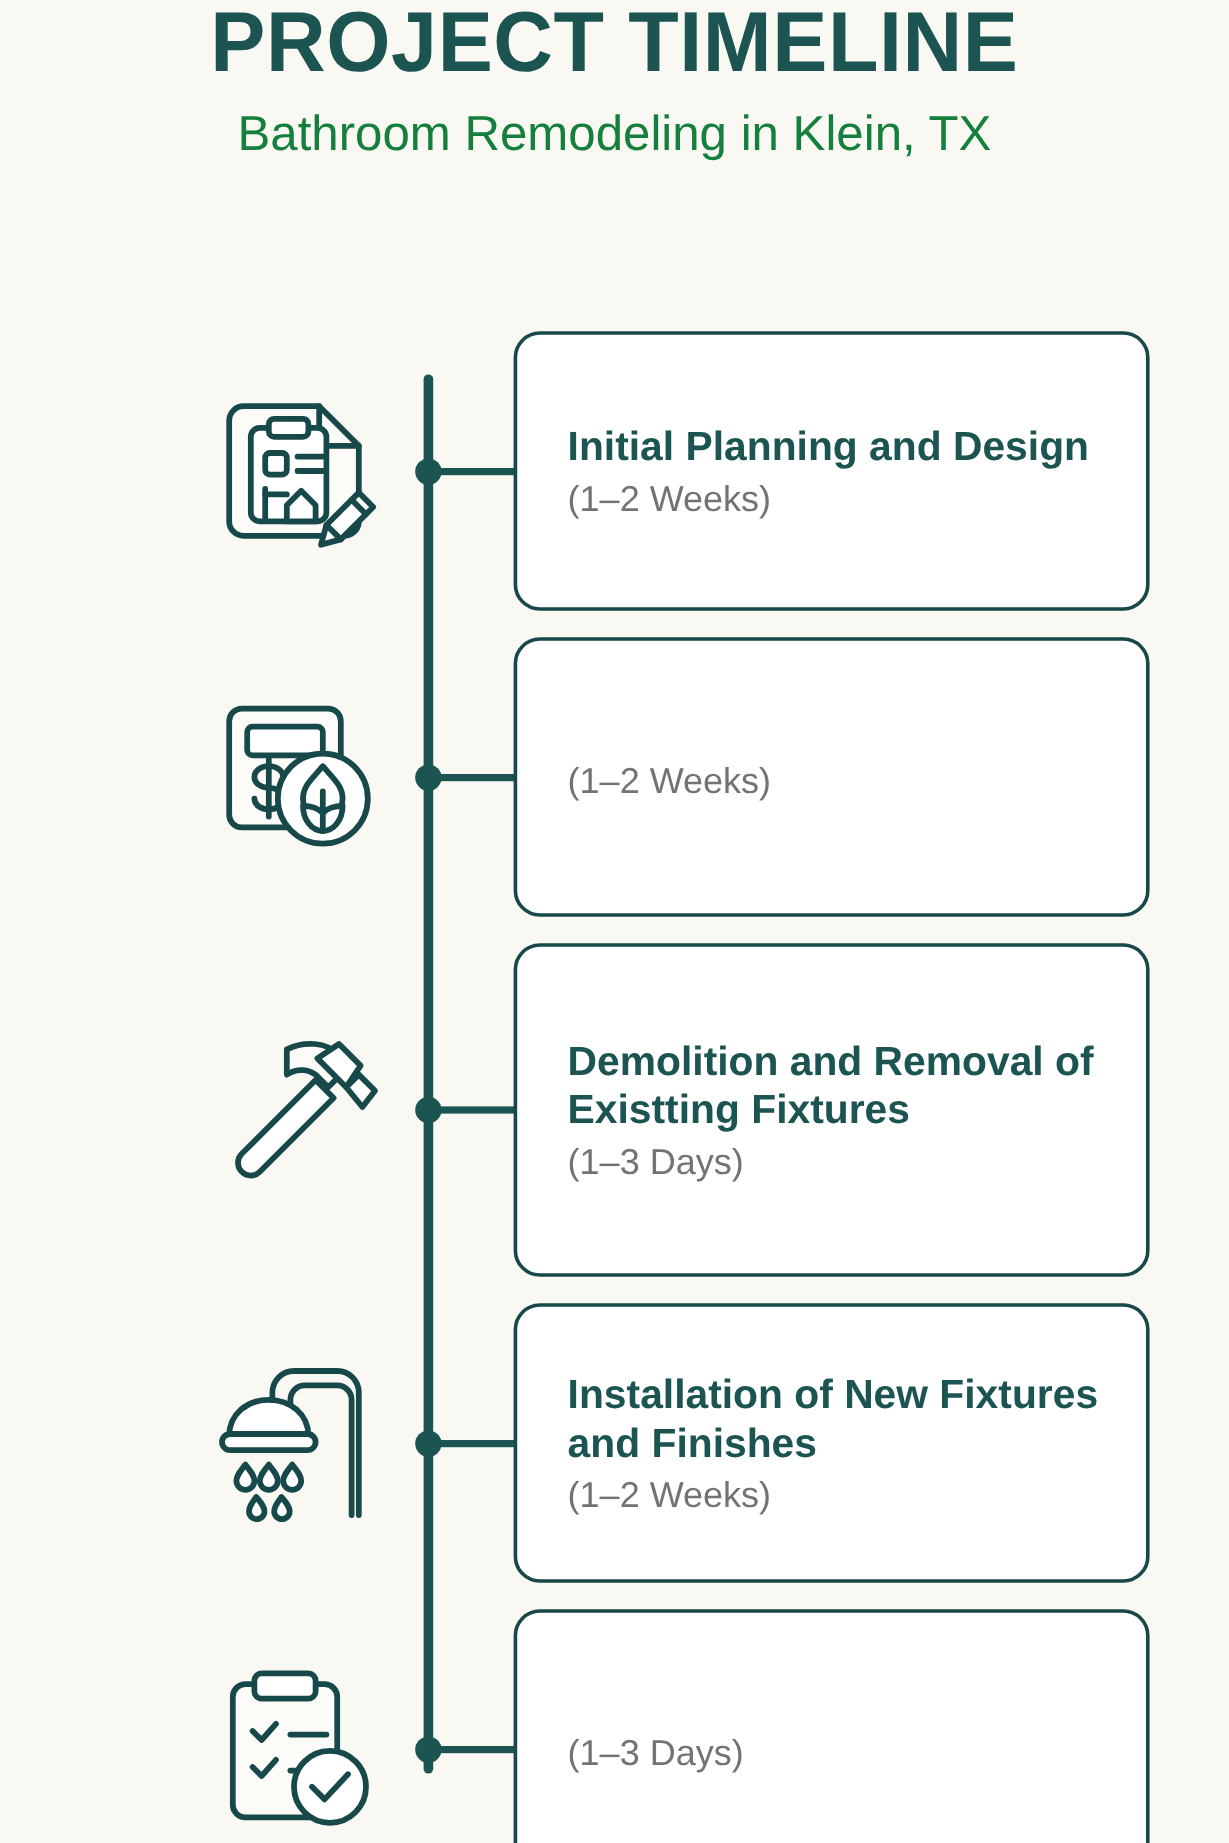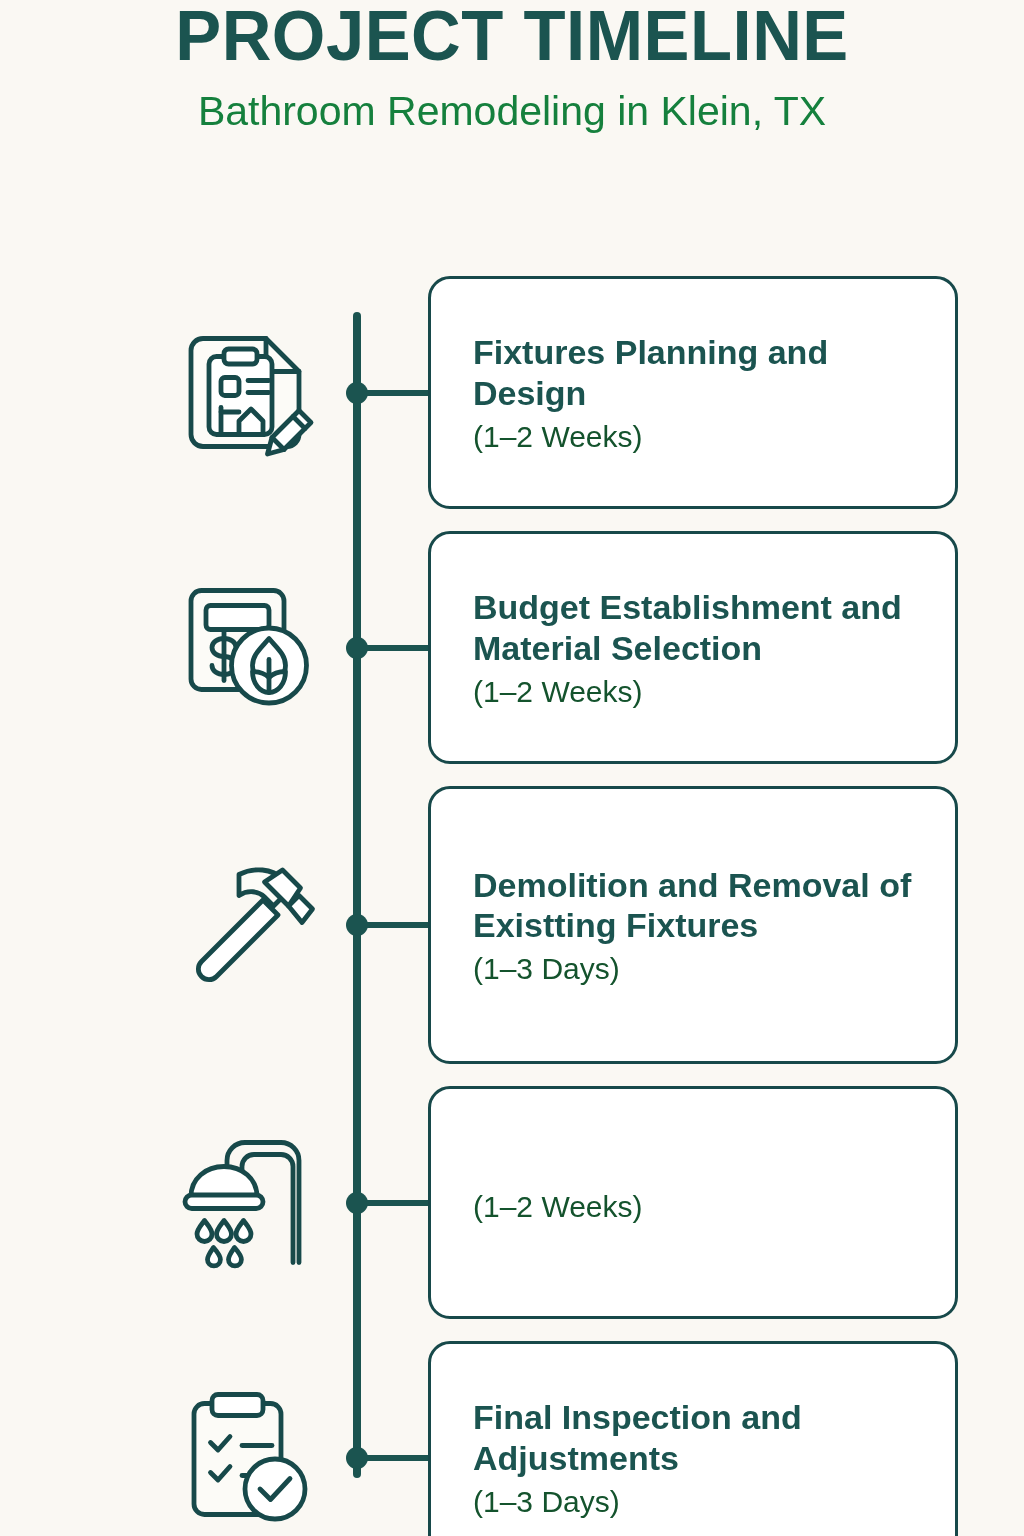--- a/index.html
+++ b/index.html
@@ -111,21 +111,21 @@
   .card-title {
     font-size: 34px;
     font-weight: bold;
     color: #1b5450;
     line-height: 1.18;
     margin: 0;
   }
   .card-duration {
     font-size: 30px;
     font-weight: 400;
-    color: #14532d;
+    color: #737373;
     line-height: 1.2;
     margin: 6px 0 0 0;
   }
 </style>
 </head>
 <body>
 
 <div class="header">
   <h1 class="main-title">PROJECT TIMELINE</h1>
   <p class="subtitle">Bathroom Remodeling in Klein, TX</p>
@@ -148,42 +148,41 @@
         <path d="M32 63h12"></path>
         <path d="M44 69l8-8 8 8v9H44z" fill="#ffffff"></path>
         <path d="M66 80l18-18 8 8-18 18-11 3z" fill="#ffffff"></path>
         <path d="M66 80l8 8"></path>
         <path d="M80 66l8 8"></path>
       </svg>
     </div>
     <div class="node-dot"></div>
     <div class="connector"></div>
     <div class="card">
-      <div class="card-title">Fixtures Planning and Design</div>
+      <div class="card-title">Initial Planning and Design</div>
       <div class="card-duration">(1–2 Weeks)</div>
     </div>
   </div>
 
   <div class="row">
     <div class="icon-cell">
       <svg width="150" height="150" viewBox="0 0 100 100" fill="none" stroke="#17494a" stroke-width="3.2" stroke-linecap="round" stroke-linejoin="round">
         <rect x="12" y="12" width="62" height="66" rx="7" fill="#fcfbf7"></rect>
         <rect x="22" y="22" width="42" height="16" rx="3" fill="#ffffff"></rect>
         <path d="M42 50c0-3.5-3.6-6-8-6s-8 2.5-8 6 3.6 6 8 6 8 2.5 8 6-3.6 6-8 6-8-2.5-8-6"></path>
         <path d="M34 40v32"></path>
         <circle cx="64" cy="62" r="25" fill="#ffffff"></circle>
         <path d="M64 44c-6 7-11 11-11 18a11 11 0 0 0 22 0c0-7-5-11-11-18z" fill="#ffffff"></path>
         <path d="M53 66c0 8 5 14 11 14s11-6 11-14c-4 0-8 1-11 4-3-3-7-4-11-4z" fill="#ffffff"></path>
         <path d="M64 58v22"></path>
       </svg>
     </div>
     <div class="node-dot"></div>
     <div class="connector"></div>
     <div class="card">
-      <div class="card-title">Budget Establishment and Material Selection</div>
       <div class="card-duration">(1–2 Weeks)</div>
     </div>
   </div>
 
   <div class="row tall">
     <div class="icon-cell">
       <svg width="150" height="150" viewBox="0 0 100 100" fill="none" stroke="#17494a" stroke-width="3.2" stroke-linecap="round" stroke-linejoin="round">
         <path d="M44 16c10-5 22-4 29 3l6 6-12 12-6-6c-4-4-11-5-17-1z" fill="#fcfbf7"></path>
         <path d="M61 21l12-8 12 12-8 12z" fill="#ffffff"></path>
         <path d="M77 37l7-7 9 9-7 9z" fill="#ffffff"></path>
@@ -208,38 +207,38 @@
         <path d="M21 62c-3 4-5 6-5 9a5 5 0 0 0 10 0c0-3-2-5-5-9z" fill="#ffffff"></path>
         <path d="M34 62c-3 4-5 6-5 9a5 5 0 0 0 10 0c0-3-2-5-5-9z" fill="#ffffff"></path>
         <path d="M47 62c-3 4-5 6-5 9a5 5 0 0 0 10 0c0-3-2-5-5-9z" fill="#ffffff"></path>
         <path d="M27 80c-2.5 3.5-4 5.5-4 8a4.3 4.3 0 0 0 8.6 0c0-2.5-1.5-4.5-4.6-8z" fill="#ffffff"></path>
         <path d="M41 80c-2.5 3.5-4 5.5-4 8a4.3 4.3 0 0 0 8.6 0c0-2.5-1.5-4.5-4.6-8z" fill="#ffffff"></path>
       </svg>
     </div>
     <div class="node-dot"></div>
     <div class="connector"></div>
     <div class="card">
+      <div class="card-title">Installation of New Fixtures and Finishes</div>
       <div class="card-duration">(1–2 Weeks)</div>
     </div>
   </div>
 
   <div class="row">
     <div class="icon-cell">
       <svg width="150" height="150" viewBox="0 0 100 100" fill="none" stroke="#17494a" stroke-width="3.2" stroke-linecap="round" stroke-linejoin="round">
         <rect x="14" y="14" width="58" height="74" rx="7" fill="#fcfbf7"></rect>
         <path d="M30 8h26a4 4 0 0 1 4 4v6a4 4 0 0 1-4 4H30a4 4 0 0 1-4-4v-6a4 4 0 0 1 4-4z" fill="#ffffff"></path>
         <path d="M25 40l5 5 8-9"></path>
         <path d="M46 42h20"></path>
         <path d="M25 60l5 5 8-9"></path>
         <path d="M46 62h14"></path>
         <circle cx="68" cy="71" r="20" fill="#ffffff"></circle>
         <path d="M58 71l7 7 13-14"></path>
       </svg>
     </div>
     <div class="node-dot"></div>
     <div class="connector"></div>
     <div class="card">
-      <div class="card-title">Final Inspection and Adjustments</div>
       <div class="card-duration">(1–3 Days)</div>
     </div>
   </div>
 
 </div>
 
 </body></html>

